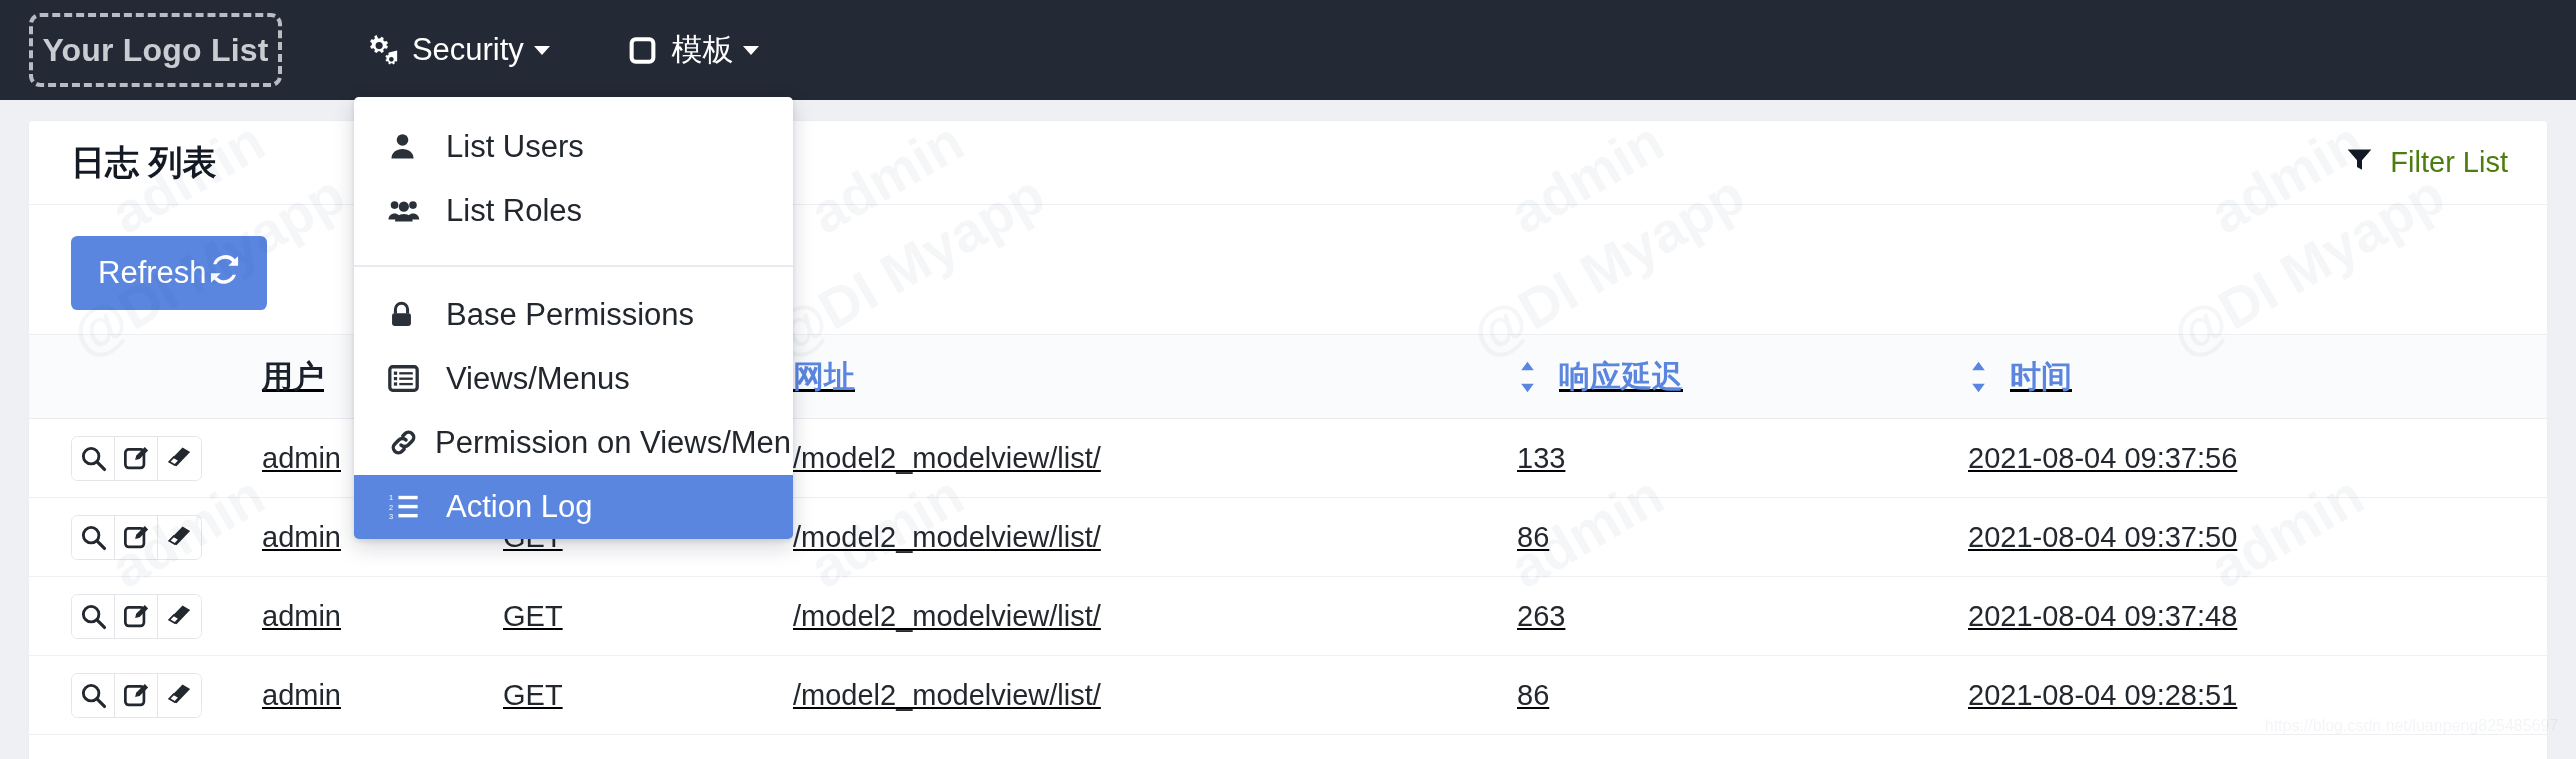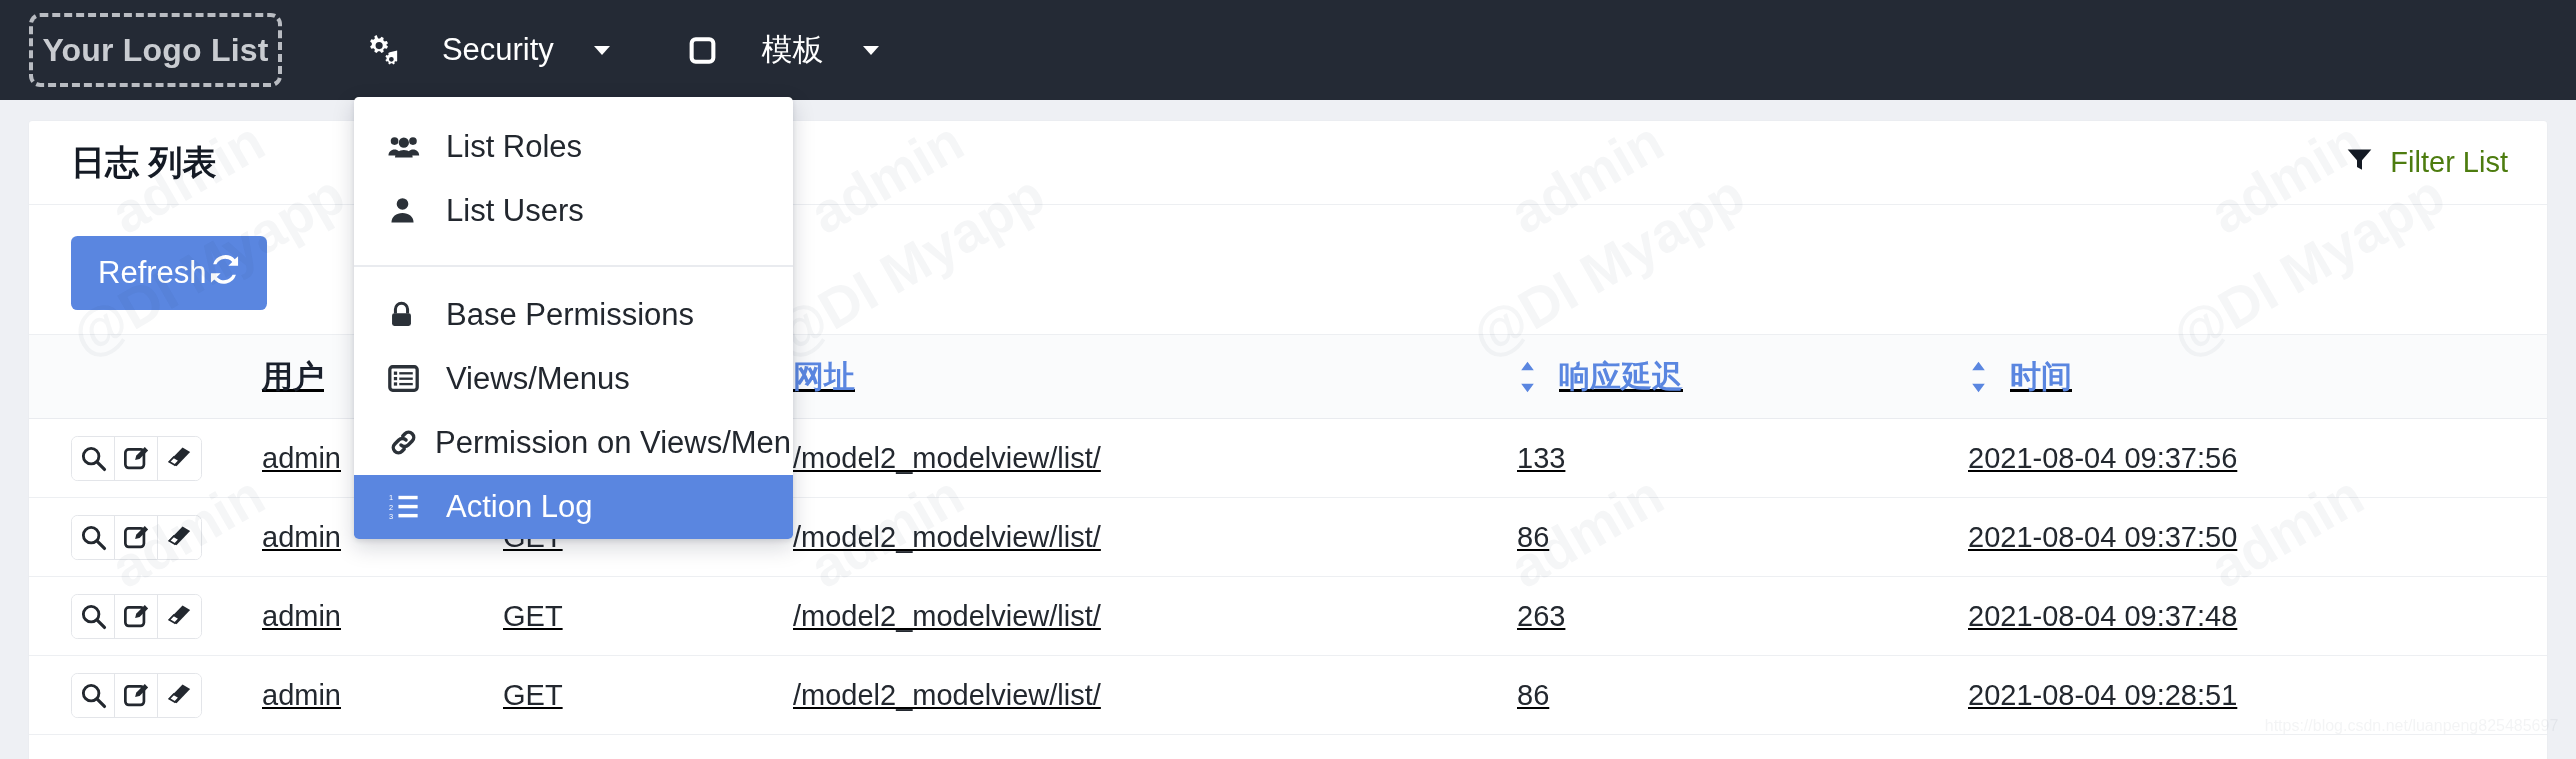--- a/index.html
+++ b/index.html
@@ -35,21 +35,20 @@
   }
   .nav-items { display: flex; align-items: center; margin-left: 79px; }
   .nav-item {
     display: flex; align-items: center;
     color: #ffffff;
     font-size: 31px;
     padding: 8px 3.2px;
     margin-right: 71px;
     white-space: nowrap;
     cursor: pointer;
-    gap: 30px;
   }
   .nav-item .nav-ico { display: inline-flex; align-items: center; margin-right: 13.7px; }
   .nav-item .caret {
     display: inline-block;
     width: 0; height: 0;
     margin-left: 9.7px;
     border-left: 8.8px solid transparent;
     border-right: 8.8px solid transparent;
     border-top: 9.7px solid #ffffff;
   }
@@ -440,39 +439,39 @@
       <span class="caret"></span>
     </div>
 
   </div>
 </div>
 
 <div class="dropdown">
 
   <div class="dd-item">
     <span class="dd-ico">
+      <svg width="29" height="29" viewBox="0 0 16 16">
+          <circle cx="8" cy="4.4" r="3.2" fill="#2b3138"></circle>
+          <path fill="#2b3138" d="M1.9 14.6c0-3.1 2.7-5.2 6.1-5.2s6.1 2.1 6.1 5.2z"></path>
+        </svg>
+    </span>
+    <span>List Users</span>
+  </div>
+
+  <div class="dd-item">
+    <span class="dd-ico">
       <svg width="32" height="29" viewBox="0 0 20 16">
         <circle cx="4.1" cy="4.6" r="2.4" fill="#2b3138"></circle>
         <circle cx="15.6" cy="4.6" r="2.4" fill="#2b3138"></circle>
         <circle cx="9.9" cy="5.6" r="3.2" fill="#2b3138"></circle>
         <path fill="#2b3138" d="M.3 13.6c0-2.3 1.7-3.8 3.8-3.8s3.8 1.5 3.8 3.8zM11.9 13.6c0-2.3 1.7-3.8 3.8-3.8s3.8 1.5 3.8 3.8z"></path>
         <path fill="#2b3138" d="M4.4 14.9c0-2.9 2.4-4.7 5.5-4.7s5.5 1.8 5.5 4.7z"></path>
       </svg>
     </span>
     <span>List Roles</span>
-  </div>
-
-  <div class="dd-item">
-    <span class="dd-ico">
-      <svg width="29" height="29" viewBox="0 0 16 16">
-          <circle cx="8" cy="4.4" r="3.2" fill="#2b3138"></circle>
-          <path fill="#2b3138" d="M1.9 14.6c0-3.1 2.7-5.2 6.1-5.2s6.1 2.1 6.1 5.2z"></path>
-        </svg>
-    </span>
-    <span>List Users</span>
   </div>
 
 
   <div class="dd-group-pad"></div>
   <div class="dd-divider"></div>
 
   <div class="dd-item">
     <span class="dd-ico">
       <svg width="27" height="29" viewBox="0 0 16 16">
         <path fill="none" stroke="#2b3138" stroke-width="1.8" d="M4.4 7.4V4.9a3.6 3.6 0 0 1 7.2 0v2.5"></path>

